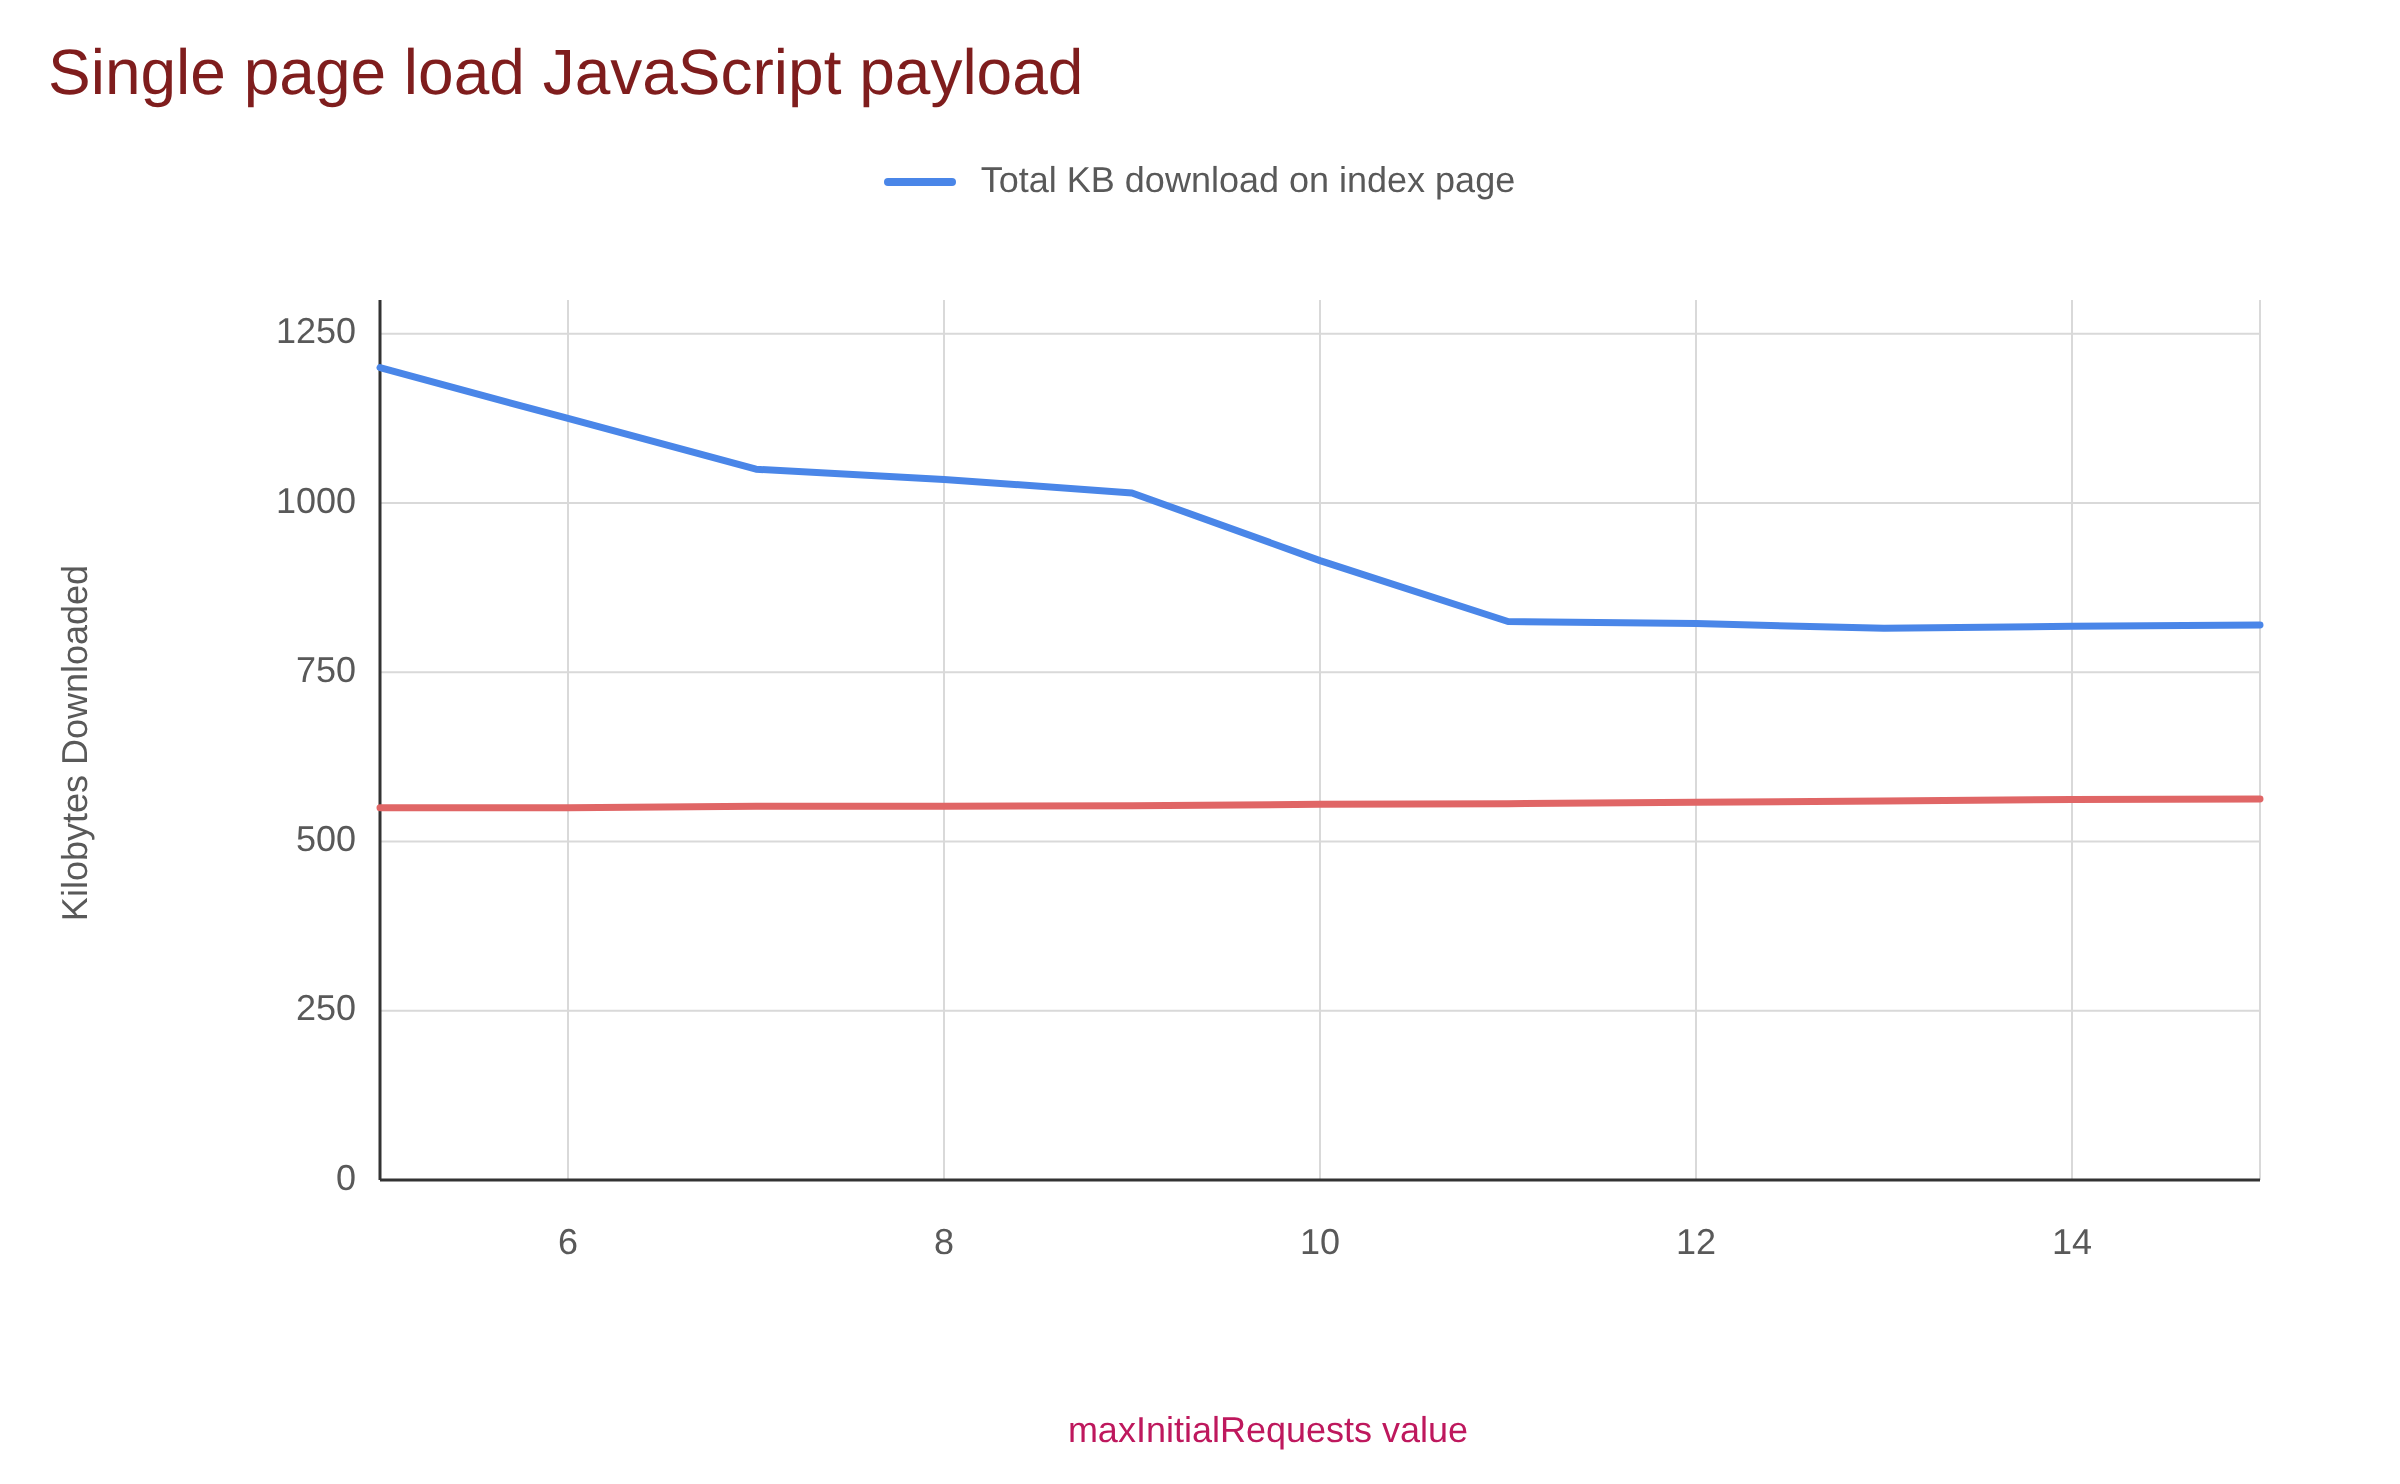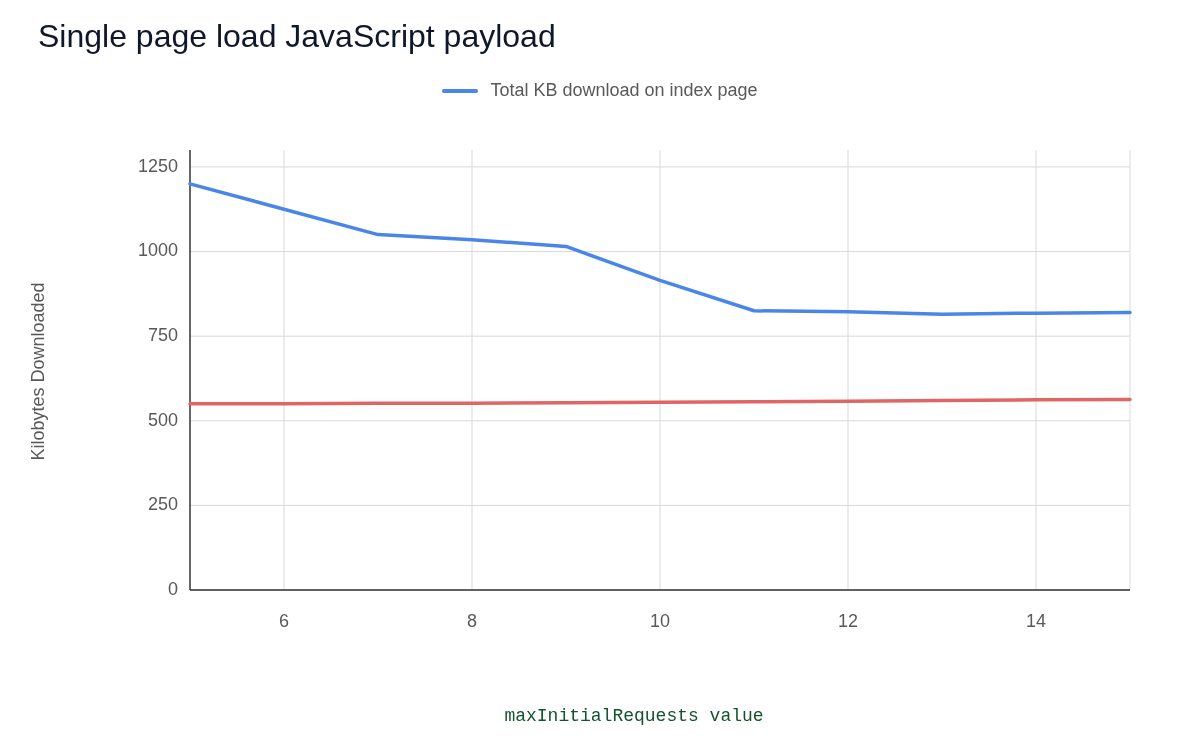--- a/index.html
+++ b/index.html
@@ -10,25 +10,25 @@
     color: #595959;
   }
   .chart-wrap {
     position: relative;
     width: 1200px;
     height: 742px;
     box-sizing: border-box;
   }
   .title {
     position: absolute;
-    left: 38px;
+    left: 24px;
     top: 18px;
     font-size: 32px;
     font-weight: 400;
-    color: #0f172a;
+    color: #7f1d1d;
   }
   .legend {
     position: absolute;
     top: 80px;
     left: 0;
     right: 0;
     display: flex;
     justify-content: center;
     gap: 90px;
     font-size: 18px;
@@ -72,22 +72,21 @@
     font-size: 18px;
     color: #595959;
   }
   .x-label {
     position: absolute;
     left: 140px;
     right: 72px;
     bottom: 16px;
     text-align: center;
     font-size: 18px;
-    color: #14532d;
-    font-family: Liberation Mono, monospace;
+    color: #be185d;
   }
   .tick-text {
     font-size: 18px;
     fill: #595959;
   }
   .grid line {
     stroke: #d9d9d9;
     stroke-width: 1;
   }
   .axis line {

